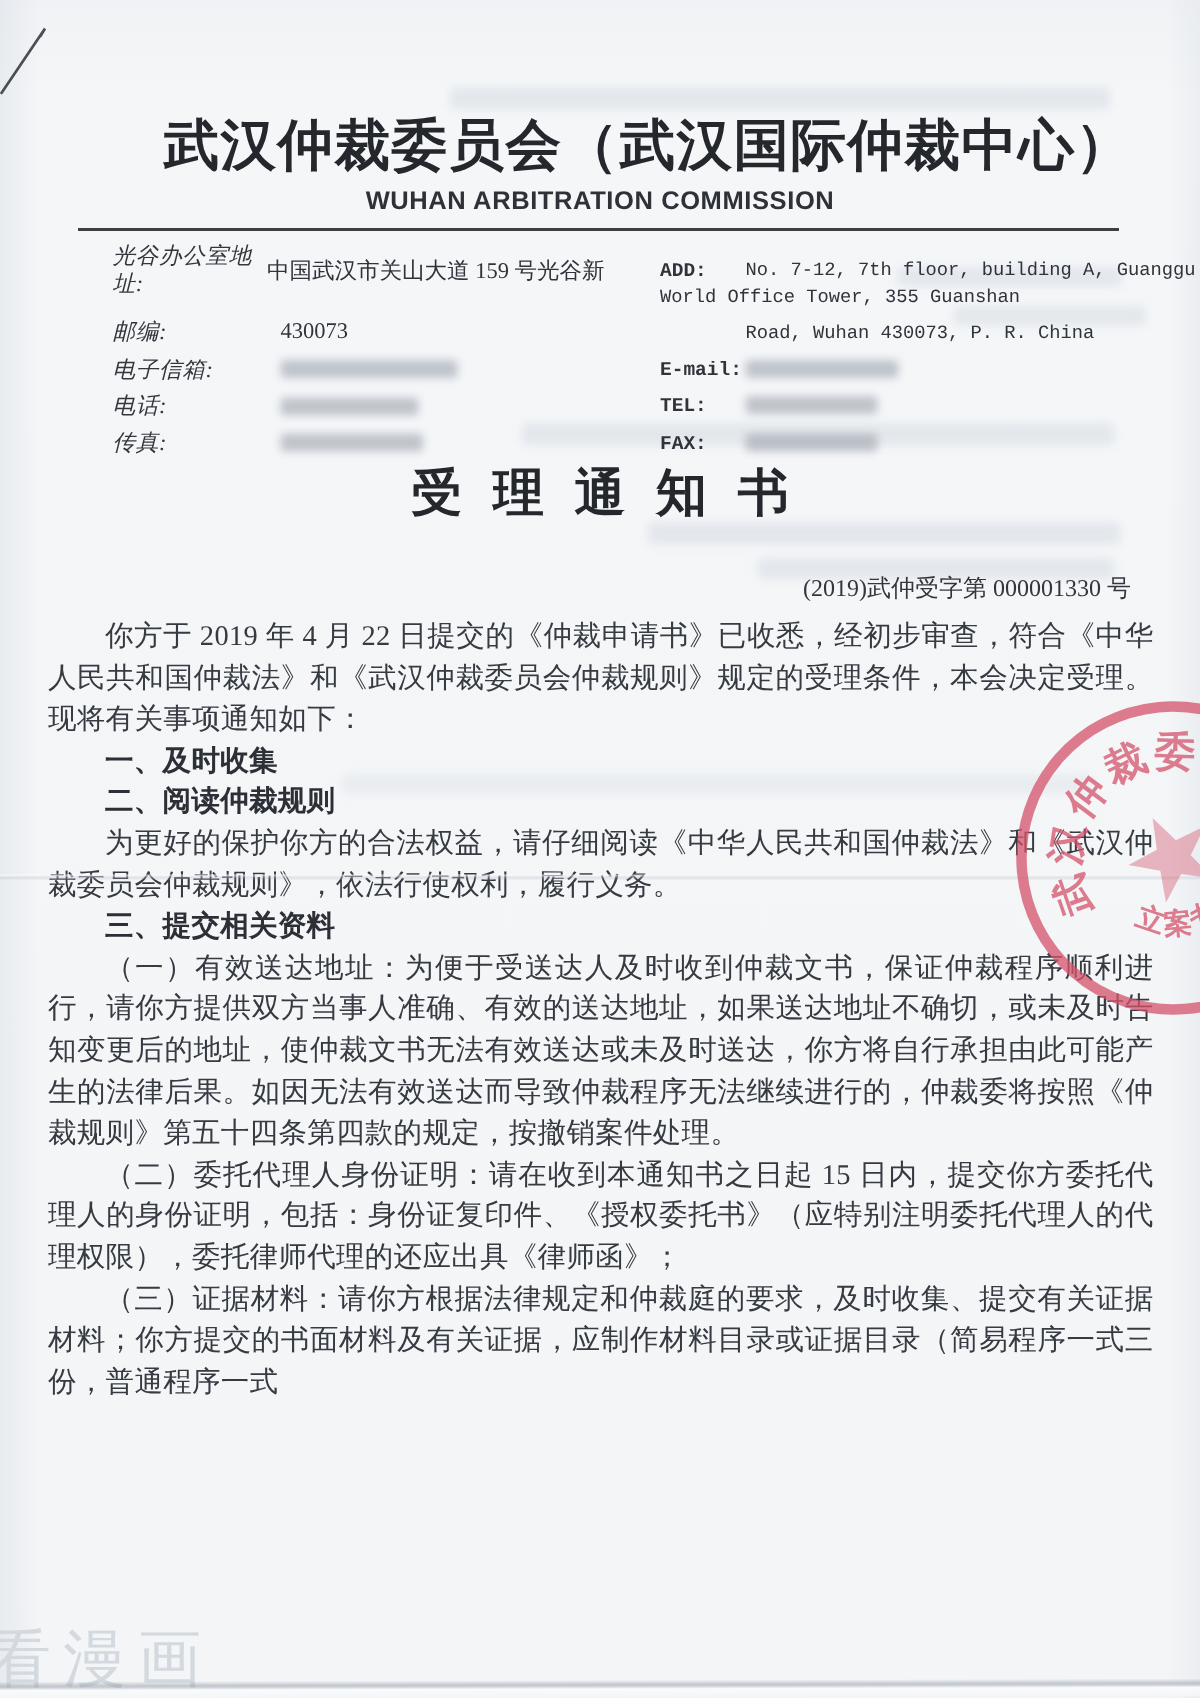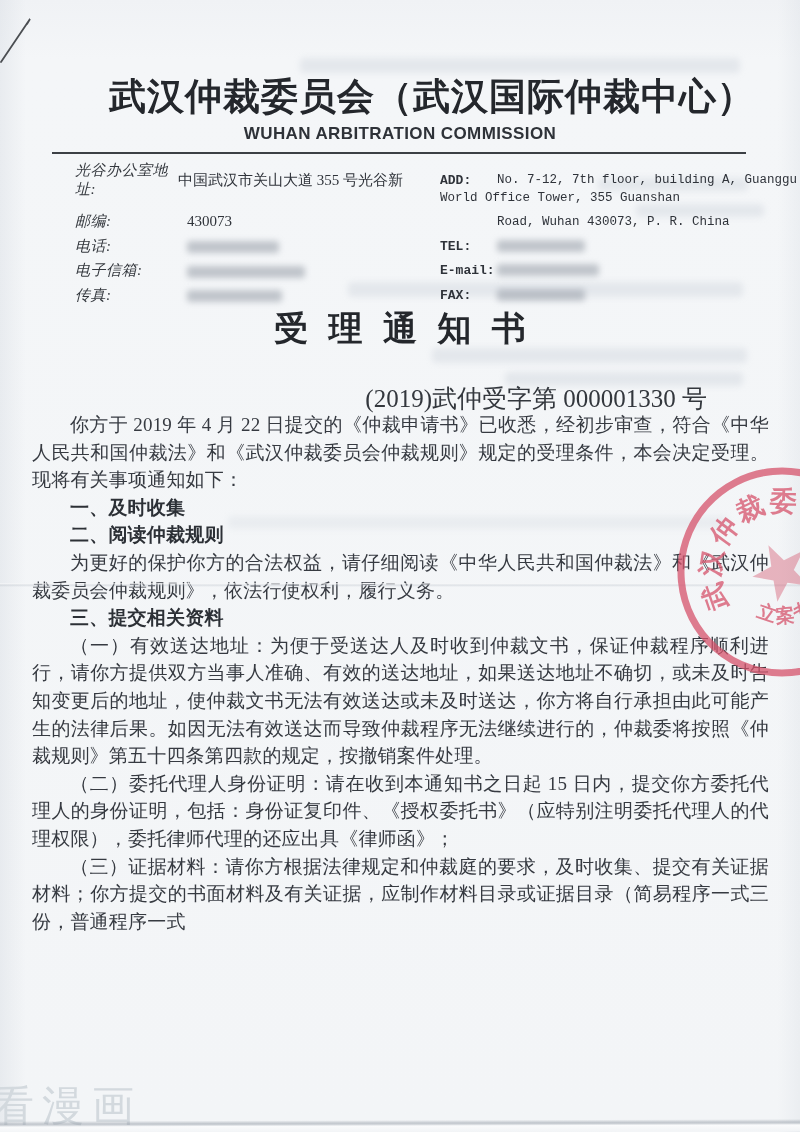--- a/index.html
+++ b/index.html
@@ -54,21 +54,21 @@
   }
 
   
   .notice-title{
     position:absolute;top:306px;left:0;width:100%;text-align:center;
     font-size:34px;font-weight:bold;color:var(--ink-dark);
     letter-spacing:.6em;padding-left:.6em;box-sizing:border-box;
   }
   .doc-number{
     position:absolute;top:382px;left:0;width:100%;box-sizing:border-box;
-    text-align:right;padding-right:93px;font-size:25px;color:#33373d;
+    text-align:right;padding-right:46px;font-size:16px;color:#33373d;
   }
 
   
   .doc-body{
     position:absolute;top:411px;left:32px;width:737px;
     font-size:19px;line-height:27.6px;text-align:justify;color:var(--ink);
     letter-spacing:.2px;
   }
   .doc-body p{margin:0;text-indent:2em;}
   .doc-body p.addressee{text-indent:0;}
@@ -116,46 +116,46 @@
   <div class="ghost" style="left:505px;top:372px;width:238px;height:14px"></div>
   <div class="ghost" style="left:228px;top:516px;width:500px;height:13px;opacity:.22"></div>
 
   <h1 class="org-cn">武汉仲裁委员会（武汉国际仲裁中心）</h1>
   <div class="org-en">WUHAN ARBITRATION COMMISSION</div>
   <div class="header-rule"></div>
 
   <div class="contact">
     <div class="c-row">
       <span class="c-label">光谷办公室地址:</span>
-      <span class="c-val">中国武汉市关山大道 355 号光谷新</span>
+      <span class="c-val">中国武汉市关山大道 159 号光谷新</span>
       <span class="c-rlabel">ADD:</span>
       <span class="c-rval">No. 7-12, 7th floor, building A, Guanggu New</span>
     </div>
     <div class="c-row">
       <span class="c-label"></span>
       <span class="c-rlabel"></span>
       <span class="c-rval">World Office Tower, 355 Guanshan</span>
     </div>
     <div class="c-row">
       <span class="c-label">邮编:</span>
       <span class="c-val" style="padding-left:9px">430073</span>
       <span class="c-rlabel"></span>
       <span class="c-rval">Road, Wuhan 430073, P. R. China</span>
     </div>
     <div class="c-row">
+      <span class="c-label">电子信箱:</span>
+      <span class="c-val" style="padding-left:9px"><span class="blob" style="width:118px"></span></span>
+      <span class="c-rlabel">E-mail:</span>
+      <span class="c-rval"><span class="blob" style="width:102px"></span></span>
+    </div>
+    <div class="c-row">
       <span class="c-label">电话:</span>
       <span class="c-val" style="padding-left:9px"><span class="blob" style="width:92px"></span></span>
       <span class="c-rlabel">TEL:</span>
       <span class="c-rval"><span class="blob" style="width:88px"></span></span>
-    </div>
-    <div class="c-row">
-      <span class="c-label">电子信箱:</span>
-      <span class="c-val" style="padding-left:9px"><span class="blob" style="width:118px"></span></span>
-      <span class="c-rlabel">E-mail:</span>
-      <span class="c-rval"><span class="blob" style="width:102px"></span></span>
     </div>
     <div class="c-row">
       <span class="c-label">传真:</span>
       <span class="c-val" style="padding-left:9px"><span class="blob" style="width:95px"></span></span>
       <span class="c-rlabel">FAX:</span>
       <span class="c-rval"><span class="blob" style="width:88px"></span></span>
     </div>
   </div>
 
   <div class="notice-title">受理通知书</div>

